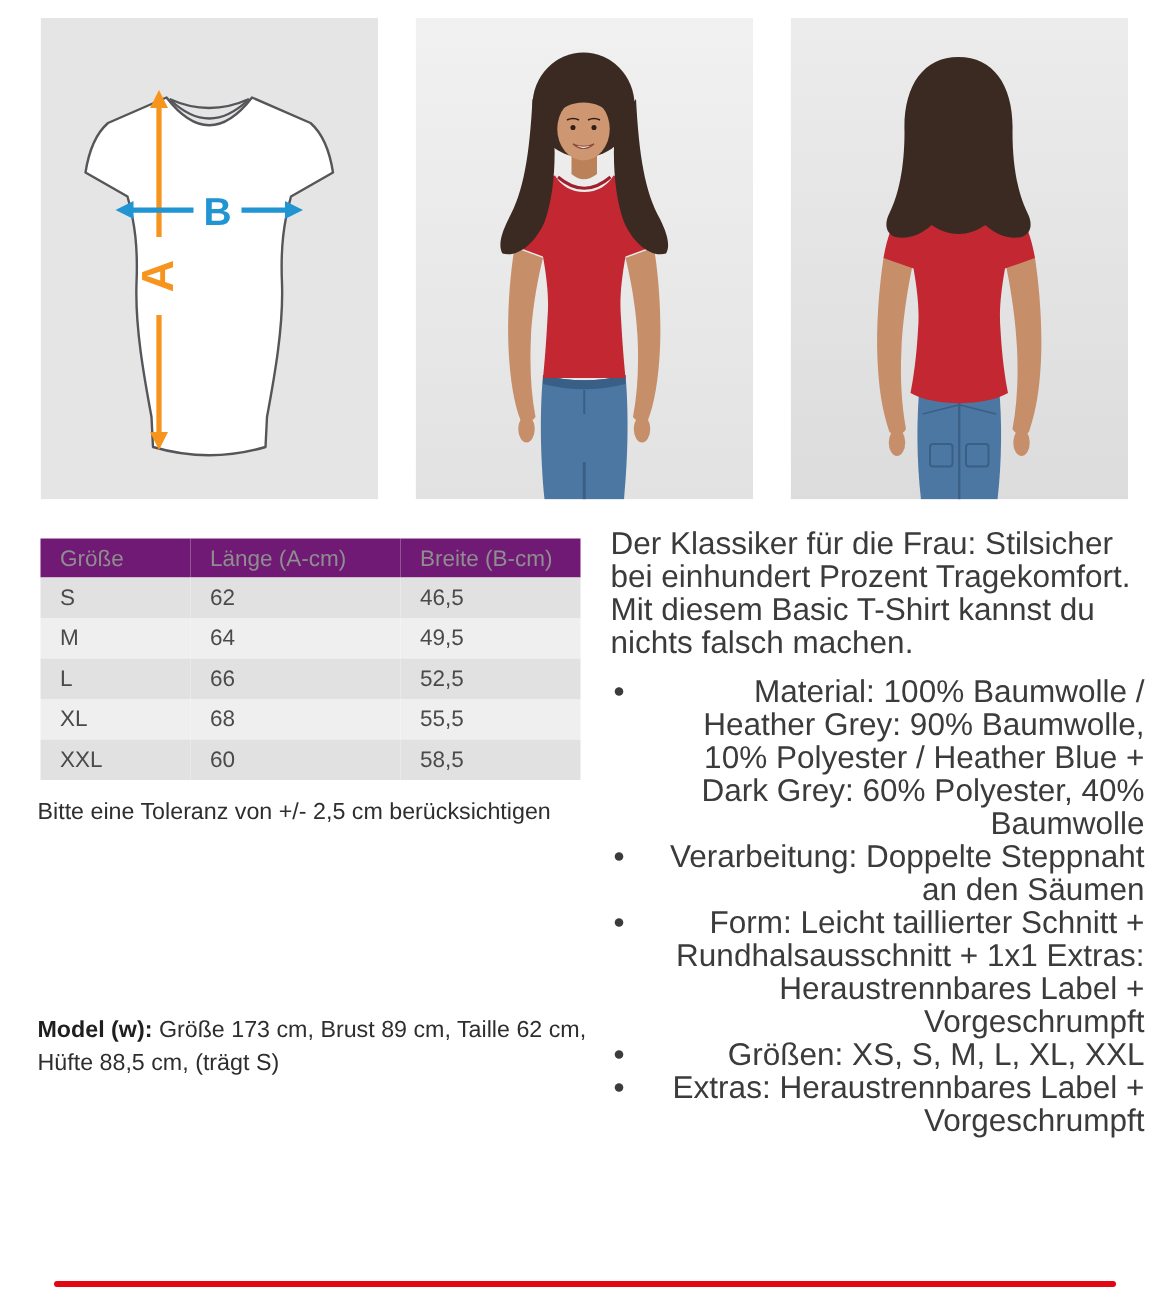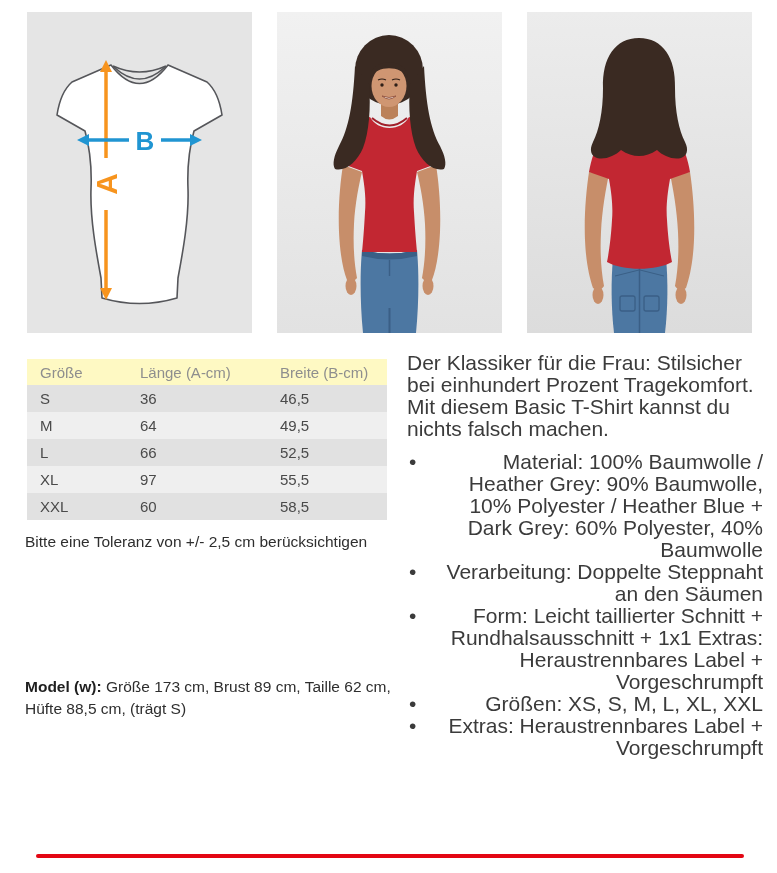--- a/index.html
+++ b/index.html
@@ -8,21 +8,21 @@
 
   .images-row { position: absolute; top: 12px; left: 27px; display: flex; gap: 25px; }
   .panel { width: 225px; height: 321px; overflow: hidden; }
   .panel svg { display: block; }
 
   .left-col { position: absolute; left: 25px; top: 359px; width: 362px; }
   table.size-table { border-collapse: collapse; width: 360px; margin-left: 2px; font-size: 15px; table-layout: fixed; }
   table.size-table col.c1 { width: 100px; }
   table.size-table col.c2 { width: 140px; }
   table.size-table col.c3 { width: 120px; }
-  table.size-table th { font-weight: 400; color: #8e8e8e; text-align: left; background: #fef9c3; height: 26px; padding: 0 0 0 13px; }
+  table.size-table th { font-weight: 400; color: #8e8e8e; text-align: left; background: #701a75; height: 26px; padding: 0 0 0 13px; }
   table.size-table td { height: 27px; padding: 0 0 0 13px; color: #4a4a4a; }
   table.size-table tbody tr:nth-child(odd) td { background: #e1e1e1; }
   table.size-table tbody tr:nth-child(even) td { background: #efefef; }
 
   .tolerance { margin-top: 13px; font-size: 15.5px; color: #2e2e2e; white-space: nowrap; }
 
   .model-info { position: absolute; left: 25px; top: 676px; width: 378px; font-size: 15.5px; line-height: 22px; color: #2e2e2e; }
   .model-info strong { font-weight: 700; color: #1f1f1f; }
 
   .right-col { position: absolute; left: 407px; top: 352px; width: 356px; font-size: 21px; line-height: 22px; color: #3b3b3b; }
@@ -147,36 +147,36 @@
       <thead>
         <tr>
             <th>Größe</th>
             <th>Länge (A-cm)</th>
             <th>Breite (B-cm)</th>
           </tr>
       </thead>
       <tbody>
           <tr>
             <td>S</td>
-            <td>36</td>
+            <td>62</td>
             <td>46,5</td>
           </tr>
           <tr>
             <td>M</td>
             <td>64</td>
             <td>49,5</td>
           </tr>
           <tr>
             <td>L</td>
             <td>66</td>
             <td>52,5</td>
           </tr>
           <tr>
             <td>XL</td>
-            <td>97</td>
+            <td>68</td>
             <td>55,5</td>
           </tr>
           <tr>
             <td>XXL</td>
             <td>60</td>
             <td>58,5</td>
           </tr>
         </tbody>
     </table>
     <p class="tolerance">Bitte eine Toleranz von +/- 2,5 cm berücksichtigen</p>

